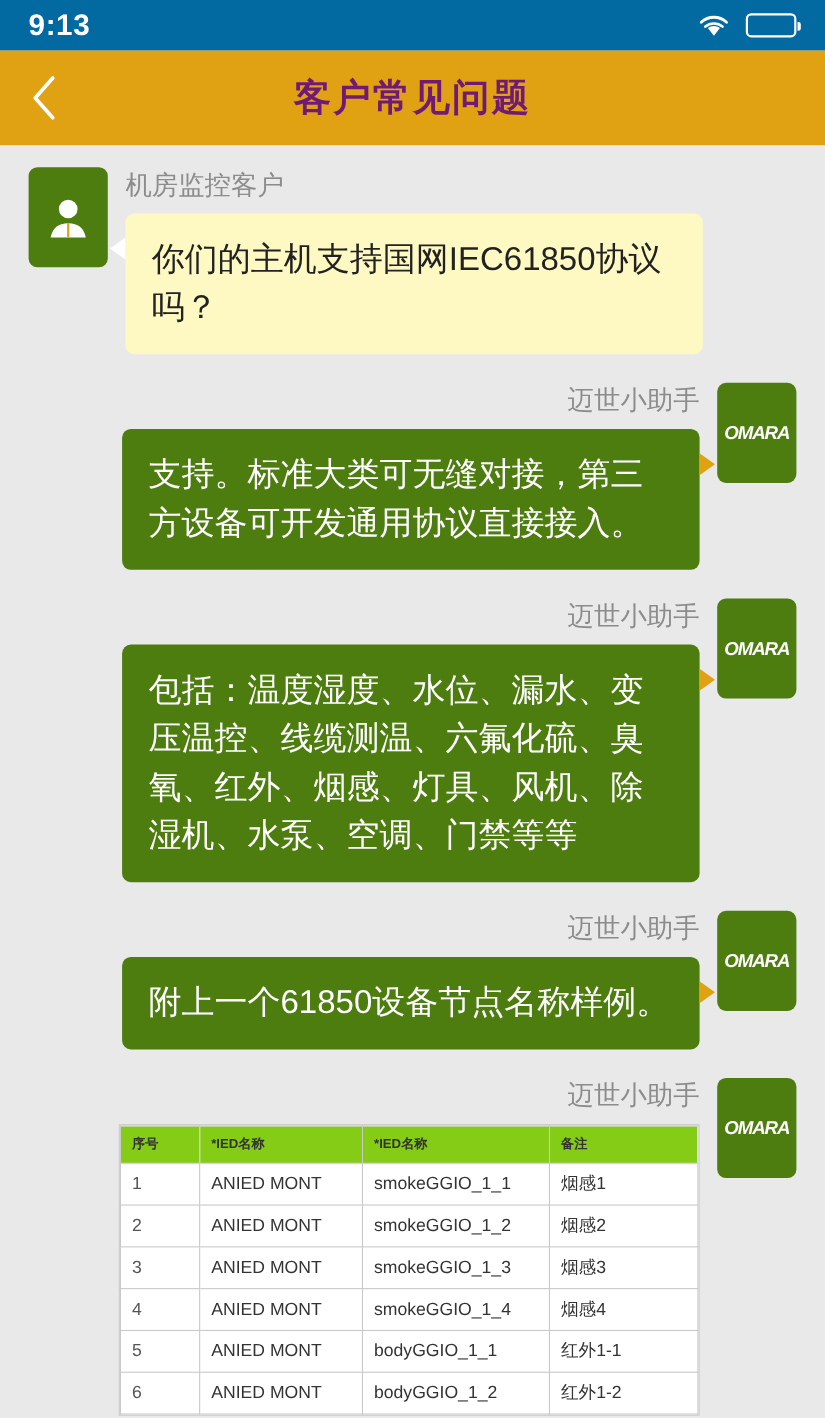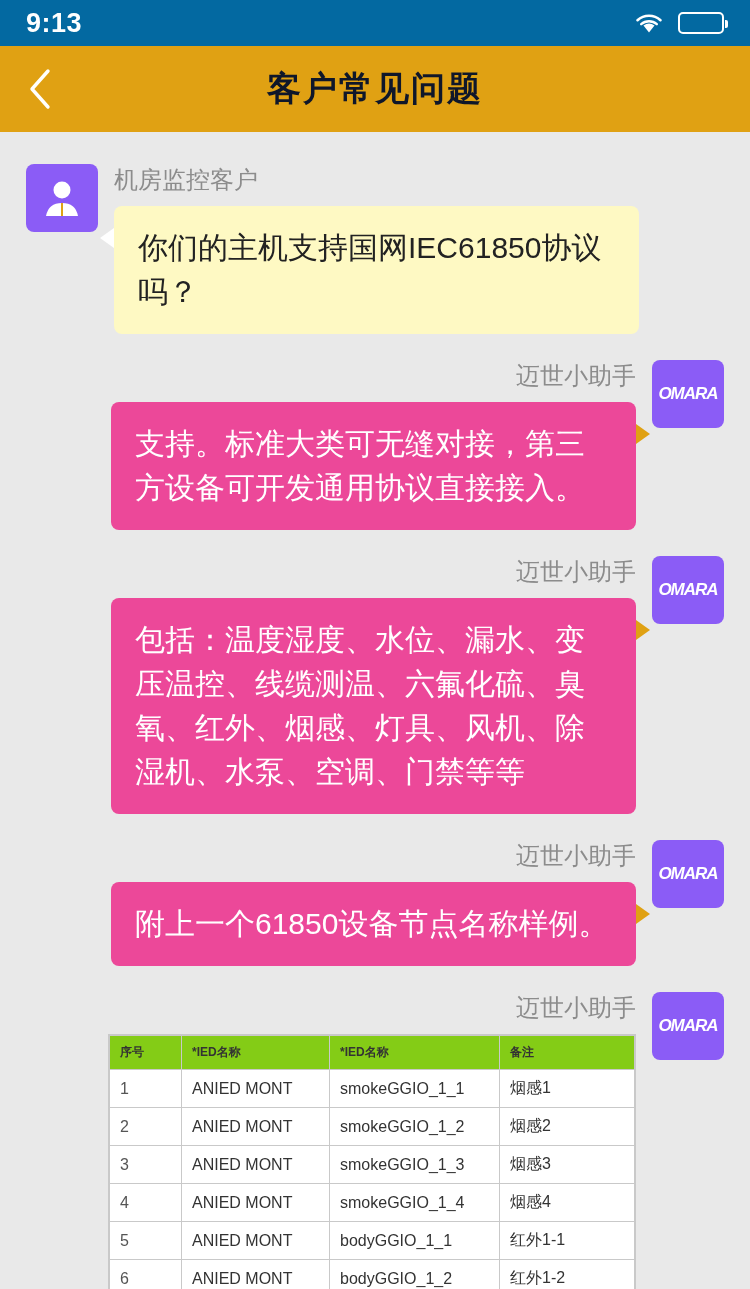--- a/index.html
+++ b/index.html
@@ -75,45 +75,45 @@
     align-items: center;
     justify-content: center;
     cursor: pointer;
   }
   .back-btn svg { display: block; }
   .nav-title {
     position: absolute;
     left: 0;
     right: 0;
     text-align: center;
-    color: #0f172a;
+    color: #701a75;
     font-size: 34px;
     font-weight: bold;
     letter-spacing: 2px;
     pointer-events: none;
   }
   
   .chat {
-    padding: 32px 26px 0 26px;
+    padding: 20px 26px 0 26px;
     box-sizing: border-box;
     height: calc(1289px - 46px - 86px);
     overflow: hidden;
   }
   .msg-row {
     display: flex;
     margin-bottom: 26px;
   }
   .msg-row.left { justify-content: flex-start; }
   .msg-row.right { justify-content: flex-end; }
 
   .avatar {
     width: 72px;
-    height: 68px;
+    height: 91px;
     border-radius: 8px;
-    background: #8b5cf6;
+    background: #4d7c0f;
     flex: 0 0 72px;
     display: flex;
     align-items: center;
     justify-content: center;
   }
   .avatar.bot {
     font-size: 17px;
     color: #ffffff;
     font-weight: bold;
     font-style: italic;
@@ -148,21 +148,21 @@
   .bubble.in::before {
     content: "";
     position: absolute;
     left: -14px;
     top: 22px;
     border-top: 10px solid transparent;
     border-bottom: 10px solid transparent;
     border-right: 14px solid #ffffff;
   }
   .bubble.out {
-    background: #ec4899;
+    background: #4d7c0f;
     color: #ffffff;
   }
   .bubble.out::after {
     content: "";
     position: absolute;
     right: -14px;
     top: 22px;
     border-top: 10px solid transparent;
     border-bottom: 10px solid transparent;
     border-left: 14px solid #e0a113;

